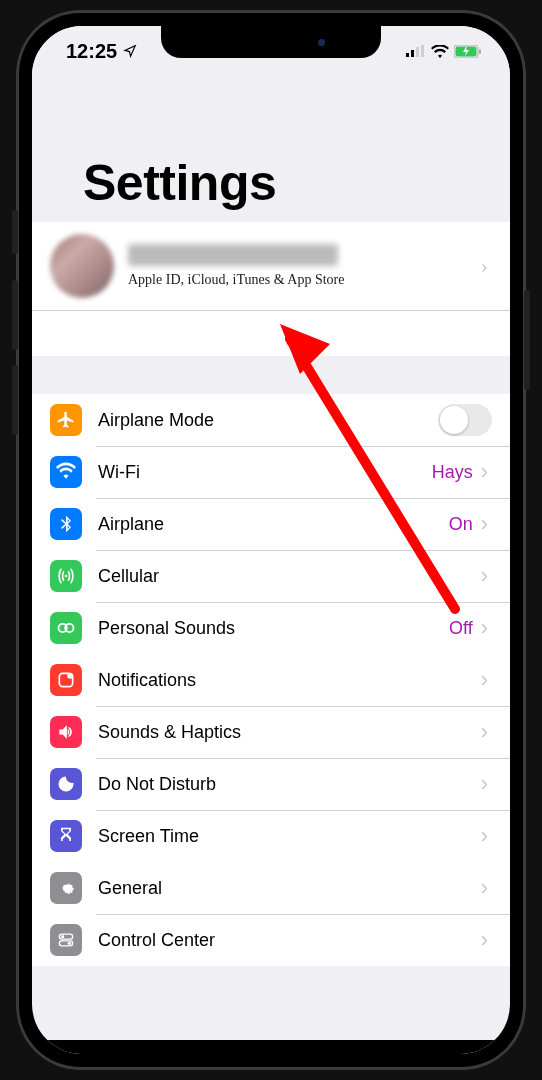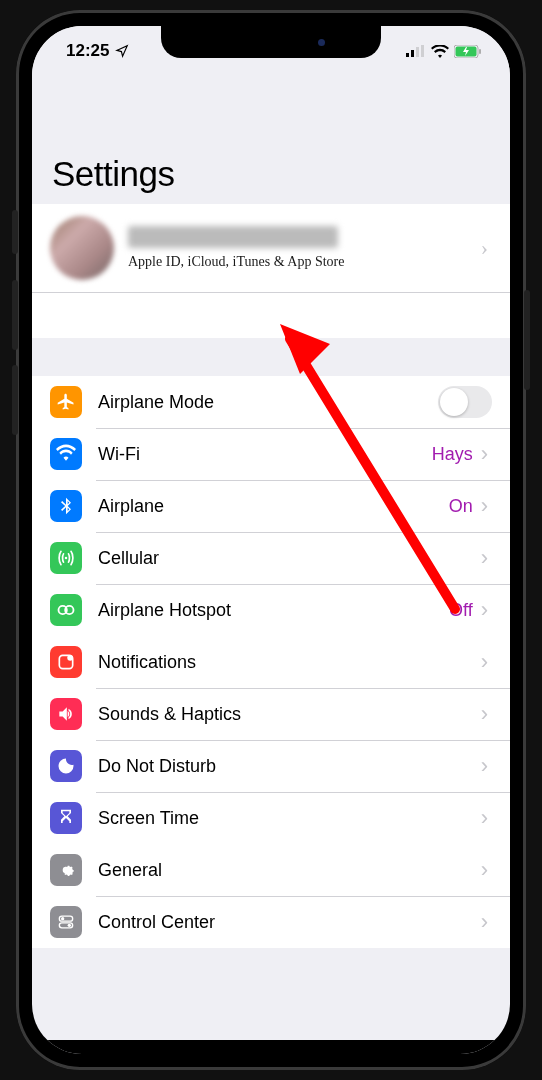--- a/index.html
+++ b/index.html
@@ -52,34 +52,35 @@
     .btn-left2 { left:-4px; top:270px; width:6px; height:70px; }
     .btn-left3 { left:-4px; top:355px; width:6px; height:70px; }
 
     .status-bar {
       height: 48px;
       display: flex;
       justify-content: space-between;
       align-items: center;
       padding: 2px 24px 0;
       font-weight: 600;
-      font-size: 17px;
+      font-size: 20px;
       background: #efeff4;
     }
     .status-left { display:flex; align-items:center; gap:6px; padding-left:10px;}
     .status-right { display:flex; align-items:center; gap:5px; padding-right:4px;}
 
     .header {
       padding: 80px 20px 10px;
       background: #efeff4;
     }
     .header h1 {
-      font-size: 35px;
-      font-weight: 400;
+      font-size: 50px;
+      font-weight: 700;
       letter-spacing: -0.5px;
+      margin-left: 31px;
     }
 
     .group {
       background: #fff;
     }
     .group.first { margin-bottom: 38px; }
 
     .profile-row {
       display: flex;
       align-items: center;
@@ -303,21 +304,21 @@
         <span class="row-label">Cellular</span>
         <span class="chevron">›</span>
       </div>
       <div class="row">
         <div class="icon bg-green">
           <svg viewBox="0 0 24 24" fill="none" stroke="#fff" stroke-width="2.2">
               <circle cx="8" cy="12" r="5"></circle>
               <circle cx="16" cy="12" r="5"></circle>
             </svg>
         </div>
-        <span class="row-label">Airplane Hotspot</span>
+        <span class="row-label">Personal Sounds</span>
         <span class="row-detail">Off</span>
         <span class="chevron">›</span>
       </div>
     </div>
 
     <div class="group">
       <div class="row">
         <div class="icon bg-red">
           <svg viewBox="0 0 24 24" fill="none" stroke="#fff" stroke-width="2">
               <rect x="4" y="4" width="16" height="16" rx="4"></rect>

